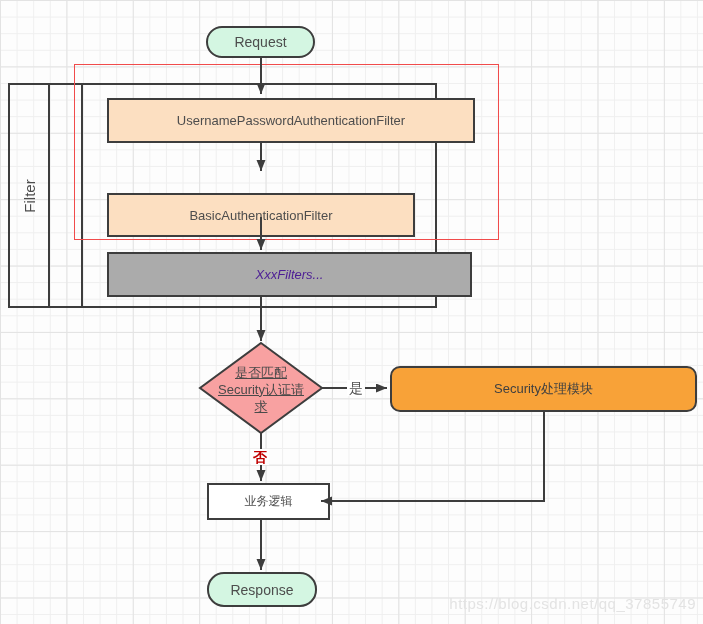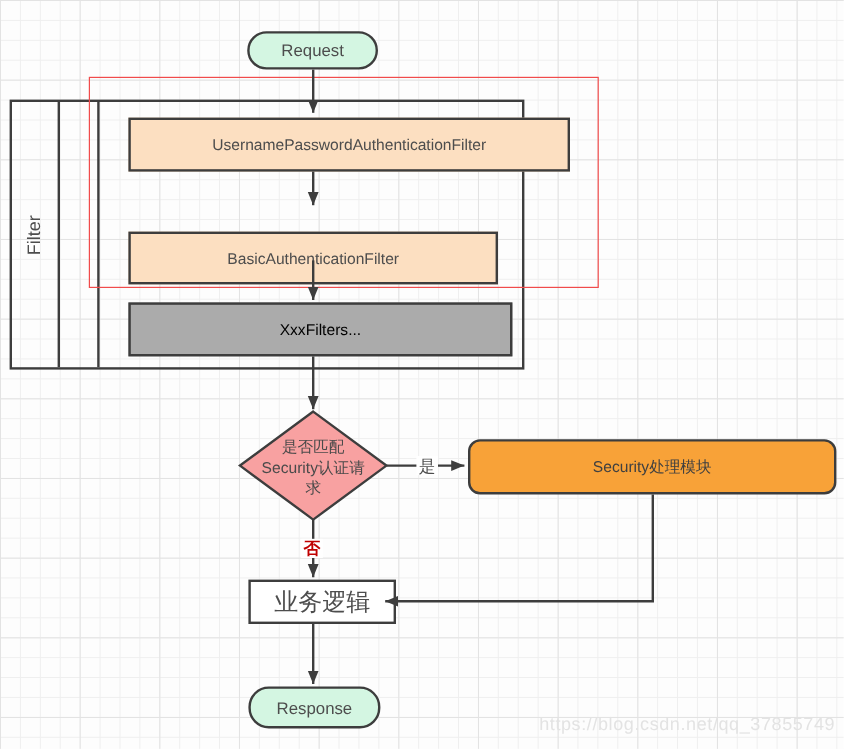--- a/index.html
+++ b/index.html
@@ -37,32 +37,32 @@
   .lane-line.l1{left:38px;}
   .lane-line.l2{left:71px;}
   .lane-title{
     position:absolute;left:-84px;top:176px;width:225px;height:40px;
     transform:rotate(-90deg);
     display:flex;align-items:center;justify-content:center;
     color:#4d4d4d;font-size:15px;z-index:2;
   }
   .peach{left:107px;top:98px;width:368px;height:45px;background:#fcdfc1;}
   .peach2{left:107px;top:173px;width:308px;height:44px;background:#fcdfc1;margin-top:20px;}
-  .grayf{left:107px;top:252px;width:320px;height:45px;background:#ababab;color:#000000;}
+  .grayf{left:107px;top:252px;width:365px;height:45px;background:#ababab;color:#4c1d95;font-style:italic;}
   .hl-rect{
     position:absolute;left:74px;top:64px;width:425px;height:176px;
     box-sizing:border-box;border:1px solid #f14b4b;z-index:2;
   }
   .securitybox{left:390px;top:366px;width:307px;height:46px;background:#f8a238;color:#404040;border-radius:10px;}
-  .logicbox{left:207px;top:483px;width:123px;height:37px;background:#ffffff;font-size:20px;}
+  .logicbox{left:207px;top:483px;width:123px;height:37px;background:#ffffff;font-size:12px;}
   .edges{position:absolute;left:0;top:0;width:703px;height:624px;z-index:4;pointer-events:none;}
   .diamond-label{
     position:absolute;left:206px;top:362px;width:110px;height:54px;
     display:flex;align-items:center;justify-content:center;text-align:center;
-    white-space:pre-line;color:#4a4a4a;font-size:13px;line-height:17px;z-index:5;
+    white-space:pre-line;color:#4a4a4a;font-size:13px;line-height:17px;z-index:5;text-decoration:underline;
   }
   .edge-label{
     position:absolute;z-index:5;background:#ffffff;padding:0 2px;
     font-size:14px;color:#4d4d4d;line-height:16px;
   }
   .yes-label{left:347px;top:380px;}
   .no-label{left:251px;top:449px;color:#c00000;font-weight:bold;}
   .watermark{
     position:absolute;right:7px;top:595px;z-index:6;
     color:#e3e3e3;font-size:15px;letter-spacing:0.5px;

